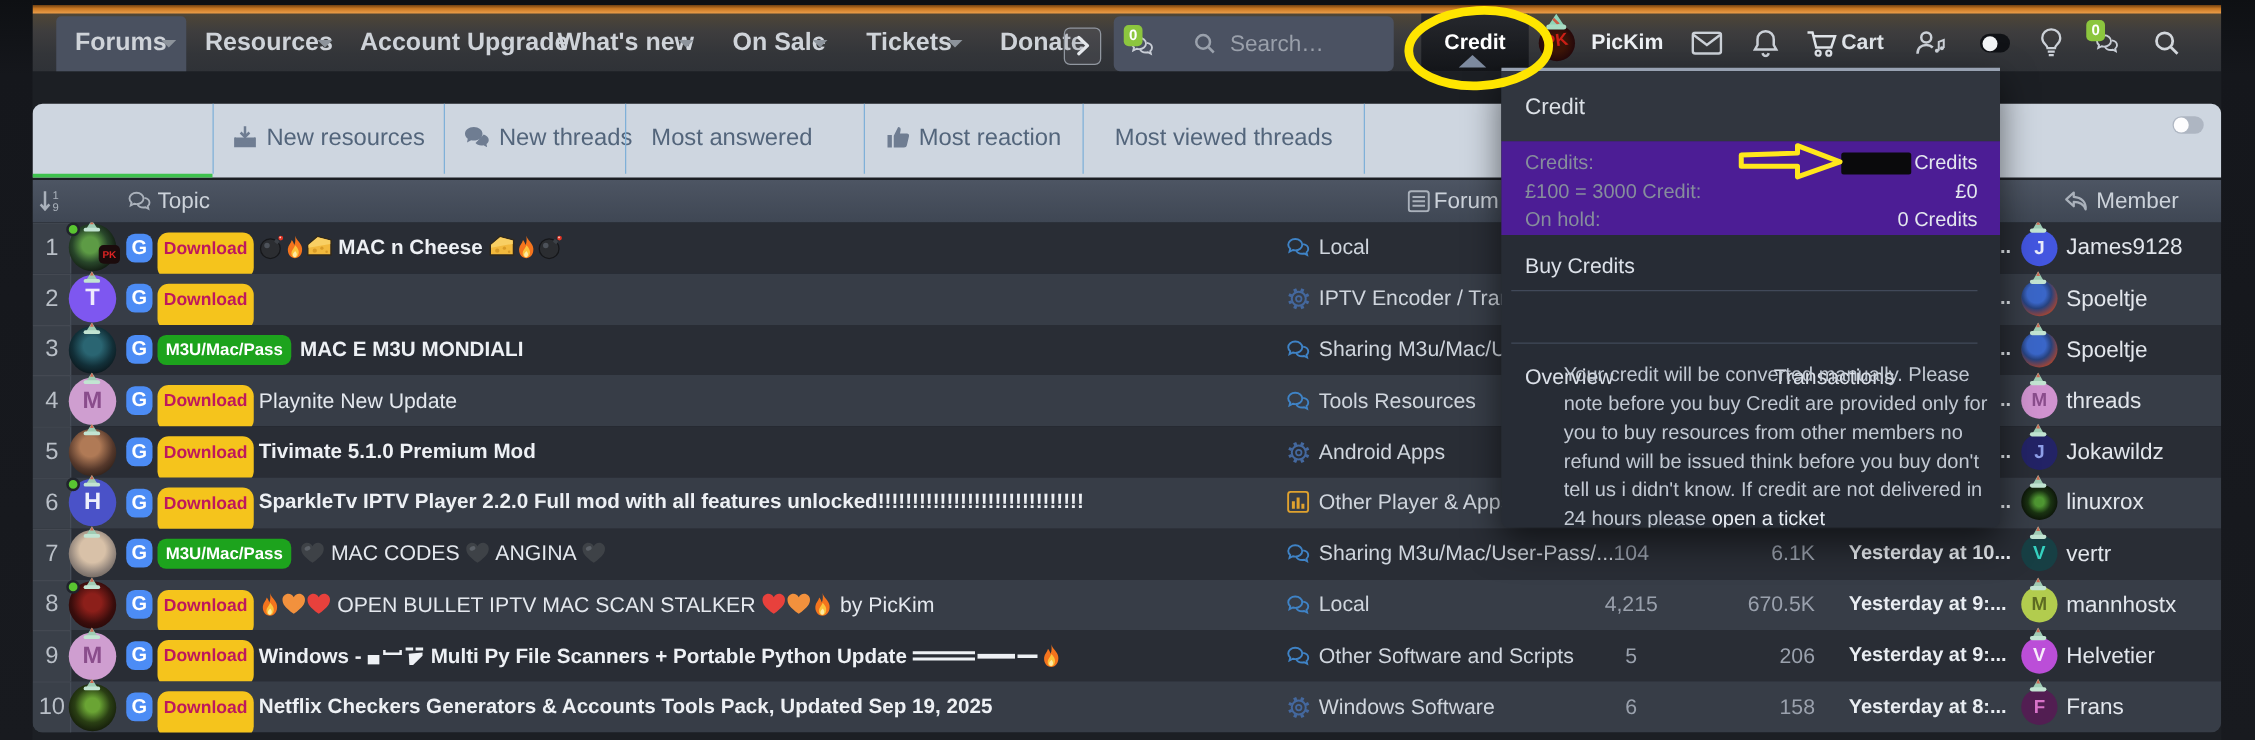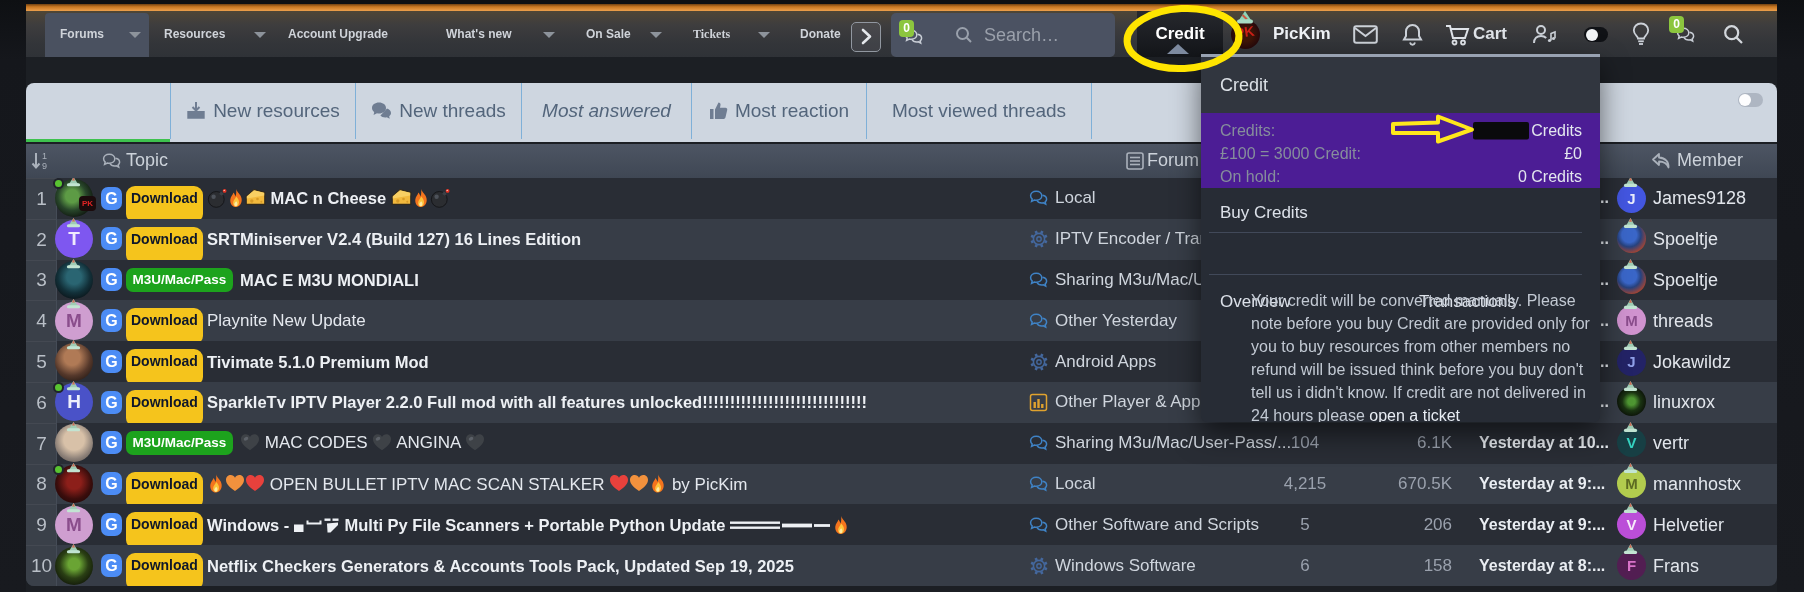--- a/index.html
+++ b/index.html
@@ -4,21 +4,21 @@
 <style>
 * { margin:0; padding:0; box-sizing:border-box; }
 html,body { width:1804px; height:592px; overflow:hidden; }
 body { position:relative; background:#1c1f24; font-family:"Liberation Sans", sans-serif; }
 
 #orange { position:absolute; left:26px; top:4px; width:1751px; height:7px;
   background:linear-gradient(180deg,#6e4012 0%, #c87722 40%, #eda04c 100%); }
 #nav { position:absolute; left:26px; top:11px; width:1751px; height:46px;
   background:linear-gradient(180deg,#4f4636 0%, #3e3d3e 30%, #333539 70%, #2f3237 100%); }
 .navitem { position:absolute; top:0; height:46px; line-height:46px; color:#cfd3d9;
-  font-size:12px; font-weight:bold; white-space:nowrap; }
+  font-size:20px; font-weight:bold; white-space:nowrap; }
 .caret { position:absolute; top:21px; width:0; height:0;
   border-left:6px solid transparent; border-right:6px solid transparent;
   border-top:6px solid #8d939b; }
 #forumstab { position:absolute; left:19px; top:2px; width:104px; height:44px;
   background:#4a5160; border-radius:4px 4px 0 0; }
 #navmore { position:absolute; left:825px; top:11px; width:30px; height:30px; border-radius:5px;
   border:1.5px solid #9197a0; background:rgba(125,130,138,0.18); }
 #searchbox { position:absolute; left:865px; top:2px; width:224px; height:44px;
   background:#4b5262; border-radius:5px; }
 #credittab { position:absolute; left:1111px; top:0; width:86px; height:46px;
@@ -51,21 +51,21 @@
 .row.odd { background:#292d35; }
 .row.even { background:#373d47; }
 .numcell { position:absolute; left:0; top:0; width:31px; height:100%;
   background:#3a4049; border-right:1px solid #454c57; border-top:1px solid rgba(255,255,255,0.05);
   color:#b9bfc7; font-size:19px; }
 .num { position:absolute; width:31px; top:50%; transform:translateY(-50%); left:0; text-align:center; }
 .avatar { position:absolute; left:29px; top:1.4px; width:38px; height:38px; border-radius:50%; z-index:2; }
 .gbadge { position:absolute; left:75px; top:8.6px; width:21px; height:23px; border-radius:7px;
   background:#4c8cf5; color:#fff; font-weight:bold; font-size:16px; text-align:center; line-height:23px; z-index:5; }
 .dlbadge { position:absolute; left:100px; top:8px; height:37px; border-radius:9px;
-  background:#f5c41c; color:#0f172a; font-weight:bold; font-size:14px; line-height:24px; padding:0 5px; }
+  background:#f5c41c; color:#be185d; font-weight:bold; font-size:14px; line-height:24px; padding:0 5px; }
 .grbadge { position:absolute; left:100px; top:8px; height:24px; border-radius:7px;
   background:#1da31d; color:#fff; font-weight:bold; font-size:13.5px; line-height:24px; padding:0 6.5px; }
 .title { position:absolute; top:50%; transform:translateY(-50%); color:#edf0f4;
   font-weight:bold; font-size:16.5px; white-space:nowrap; }
 .title.reg { font-weight:normal; color:#e4e8ee; font-size:17px; }
 .fic { position:absolute; left:1003px; top:50%; transform:translateY(-50%); width:20px; height:20px; }
 .fname { position:absolute; left:1029px; top:50%; transform:translateY(-50%);
   color:#cfd5dd; font-size:17px; white-space:nowrap; }
 .repl { position:absolute; left:1224px; width:110px; text-align:center; top:50%;
   transform:translateY(-50%); color:#9aa1ad; font-size:17px; }
@@ -130,21 +130,21 @@
   <div id="forumstab"></div>
   <div class="navitem" style="left:34px;">Forums</div>
   <div class="caret" style="left:103px;"></div>
   <div class="navitem" style="left:138px;">Resources</div>
   <div class="caret" style="left:228px;"></div>
   <div class="navitem" style="left:262px;">Account Upgrade</div>
   <div class="navitem" style="left:420px;">What's new</div>
   <div class="caret" style="left:517px;"></div>
   <div class="navitem" style="left:560px;">On Sale</div>
   <div class="caret" style="left:624px;"></div>
-  <div class="navitem" style="left:667px;font-family:Liberation Serif, serif;">Tickets</div>
+  <div class="navitem" style="left:667px;">Tickets</div>
   <div class="caret" style="left:732px;"></div>
   <div class="navitem" style="left:774px;">Donate</div>
   <div id="navmore"><svg width="27" height="27" viewBox="0 0 27 27">
         <path d="M11 7 L18 13.5 L11 20" fill="none" stroke="#e4e7eb" stroke-width="2.6" stroke-linecap="round" stroke-linejoin="round"></path>
       </svg></div>
   <div id="searchbox">
     <div class="badge0" style="left:8px; top:7px;">0</div>
     <div class="icn" style="left:13px; top:14px;"><svg width="26" height="26" viewBox="0 0 26 26" style="vertical-align:middle;">
           <path d="M7.2 3.2 C4 3.2 1.6 5.2 1.6 7.8 C1.6 9.1 2.2 10.2 3.2 11 L2.6 13.4 L5.3 12 C5.9 12.2 6.5 12.3 7.2 12.3 C10.4 12.3 12.8 10.3 12.8 7.8 C12.8 5.2 10.4 3.2 7.2 3.2 Z" fill="none" stroke="#c9ced6" stroke-width="1.5"></path>
           <path d="M13.5 7.3 C15.8 7.7 17.6 9.3 17.6 11.2 C17.6 12.3 17 13.2 16.2 13.9 L16.7 16 L14.3 14.8 C13.8 14.9 13.2 15 12.7 15 C10.5 15 8.7 14 8 12.5" fill="none" stroke="#c9ced6" stroke-width="1.5"></path>
@@ -218,21 +218,21 @@
   <div class="tab" style="left:329px; width:166px;">
     <svg width="21" height="19" viewBox="0 0 21 19" style="vertical-align:-3px; margin-right:7px;">
       <path d="M8 1.5 C4 1.5 1 3.9 1 6.9 C1 8.5 1.9 9.9 3.2 10.9 L2.6 14 L6 12.2 C6.6 12.3 7.3 12.4 8 12.4 C12 12.4 15 10 15 6.9 C15 3.9 12 1.5 8 1.5 Z" fill="#6f7d92"></path>
       <path d="M16 7.5 C18.4 8.3 20 9.9 20 11.9 C20 13.2 19.3 14.3 18.2 15.2 L18.7 17.7 L15.8 16.2 C15.3 16.3 14.7 16.4 14.2 16.4 C12.1 16.4 10.3 15.6 9.4 14.4" fill="#6f7d92"></path>
     </svg>New threads</div>
   <div class="tab" style="left:144px; width:185px;">
     <svg width="20" height="20" viewBox="0 0 20 20" style="vertical-align:-4px; margin-right:7px;">
       <path d="M10 1 L10 9 M6.5 6 L10 9.5 L13.5 6" fill="none" stroke="#6f7d92" stroke-width="2"></path>
       <path d="M2 10 L2 17 L18 17 L18 10 M2 13 L7 13 L8.5 15 L11.5 15 L13 13 L18 13" fill="#6f7d92" stroke="#6f7d92" stroke-width="1.4"></path>
     </svg>New resources</div>
-  <div class="tab" style="left:495px; width:170px;font-style:italic;">Most answered</div>
+  <div class="tab" style="left:474px; width:170px;">Most answered</div>
   <div class="tab" style="left:665px; width:175px;">
     <svg width="19" height="19" viewBox="0 0 19 19" style="vertical-align:-3px; margin-right:7px;">
       <path d="M1 8 L4.5 8 L4.5 18 L1 18 Z" fill="#6f7d92"></path>
       <path d="M6 18 L6 8.5 L9.5 1.5 C10.8 1.5 11.8 2.5 11.5 4 L11 6.8 L16.5 6.8 C17.8 6.8 18.5 7.8 18.2 9 L16.5 16.2 C16.2 17.3 15.4 18 14.2 18 Z" fill="#6f7d92"></path>
     </svg>Most reaction</div>
   <div class="tab" style="left:840px; width:225px;">Most viewed threads</div>
   <div class="tab" style="left:1065px; width:1px;"></div>
   <div id="striptoggle"></div>
 </div>
 
@@ -330,21 +330,20 @@
         <div class="num">2</div>
       </div>
       <div class="avatar av2"></div>
       <div class="hat" style="left:40px; top:-5px;"><svg width="15" height="10" viewBox="0 0 15 10" style="">
           <path d="M7.5 0 L12.0 7.0 L3.0 7.0 Z" fill="#9fccb4"></path>
           <path d="M7.5 0 L9.0 3.4000000000000004 L6.0 3.4000000000000004 Z" fill="#cc6b55"></path>
           <rect x="0.8999999999999999" y="6.2" width="13.2" height="3.0" rx="1.5" fill="#c2e4d2"></rect>
         </svg></div>
       <div class="gbadge">G</div>
       <div class="dlbadge">Download</div>
-      <div class="title" style="left:181px;">SRTMiniserver V2.4 (Build 127) 16 Lines Edition</div>
       <div class="fic"><svg width="20" height="20" viewBox="0 0 20 20" style="vertical-align:middle;">
           <circle cx="10" cy="10" r="5.6" fill="none" stroke="#44689e" stroke-width="1.6"></circle>
           <circle cx="10" cy="10" r="2.2" fill="none" stroke="#44689e" stroke-width="1.4"></circle>
           <line x1="15.6" y1="12.3" x2="17.9" y2="13.3" stroke="#44689e" stroke-width="2.6"></line>
           <line x1="12.3" y1="15.6" x2="13.3" y2="17.9" stroke="#44689e" stroke-width="2.6"></line>
           <line x1="7.7" y1="15.6" x2="6.7" y2="17.9" stroke="#44689e" stroke-width="2.6"></line>
           <line x1="4.4" y1="12.3" x2="2.1" y2="13.3" stroke="#44689e" stroke-width="2.6"></line>
           <line x1="4.4" y1="7.7" x2="2.1" y2="6.7" stroke="#44689e" stroke-width="2.6"></line>
           <line x1="7.7" y1="4.4" x2="6.7" y2="2.1" stroke="#44689e" stroke-width="2.6"></line>
           <line x1="12.3" y1="4.4" x2="13.3" y2="2.1" stroke="#44689e" stroke-width="2.6"></line>
@@ -397,21 +396,21 @@
           <path d="M7.5 0 L9.0 3.4000000000000004 L6.0 3.4000000000000004 Z" fill="#cc6b55"></path>
           <rect x="0.8999999999999999" y="6.2" width="13.2" height="3.0" rx="1.5" fill="#c2e4d2"></rect>
         </svg></div>
       <div class="gbadge">G</div>
       <div class="dlbadge">Download</div>
       <div class="title reg" style="left:181px;">Playnite New Update</div>
       <div class="fic"><svg width="20" height="20" viewBox="0 0 20 20" style="vertical-align:middle;">
           <path d="M7.2 3.2 C4 3.2 1.6 5.2 1.6 7.8 C1.6 9.1 2.2 10.2 3.2 11 L2.6 13.4 L5.3 12 C5.9 12.2 6.5 12.3 7.2 12.3 C10.4 12.3 12.8 10.3 12.8 7.8 C12.8 5.2 10.4 3.2 7.2 3.2 Z" fill="none" stroke="#3f83c6" stroke-width="1.5"></path>
           <path d="M13.5 7.3 C15.8 7.7 17.6 9.3 17.6 11.2 C17.6 12.3 17 13.2 16.2 13.9 L16.7 16 L14.3 14.8 C13.8 14.9 13.2 15 12.7 15 C10.5 15 8.7 14 8 12.5" fill="none" stroke="#3f83c6" stroke-width="1.5"></path>
         </svg></div>
-      <div class="fname">Other Yesterday</div>
+      <div class="fname">Tools Resources</div>
       <div class="date">Yesterday at 10...</div>
       <div class="mav m4">M</div>
       <div class="hat" style="left:1597px; top:-4px;"><svg width="15" height="11" viewBox="0 0 15 11" style="">
           <path d="M7.5 0 L12.0 7.699999999999999 L3.0 7.699999999999999 Z" fill="#9fccb4"></path>
           <path d="M7.5 0 L9.0 3.74 L6.0 3.74 Z" fill="#cc6b55"></path>
           <rect x="0.8999999999999999" y="6.82" width="13.2" height="3.3" rx="1.65" fill="#c2e4d2"></rect>
         </svg></div>
       <div class="mname">threads</div>
     </div>
 <div class="row odd">

